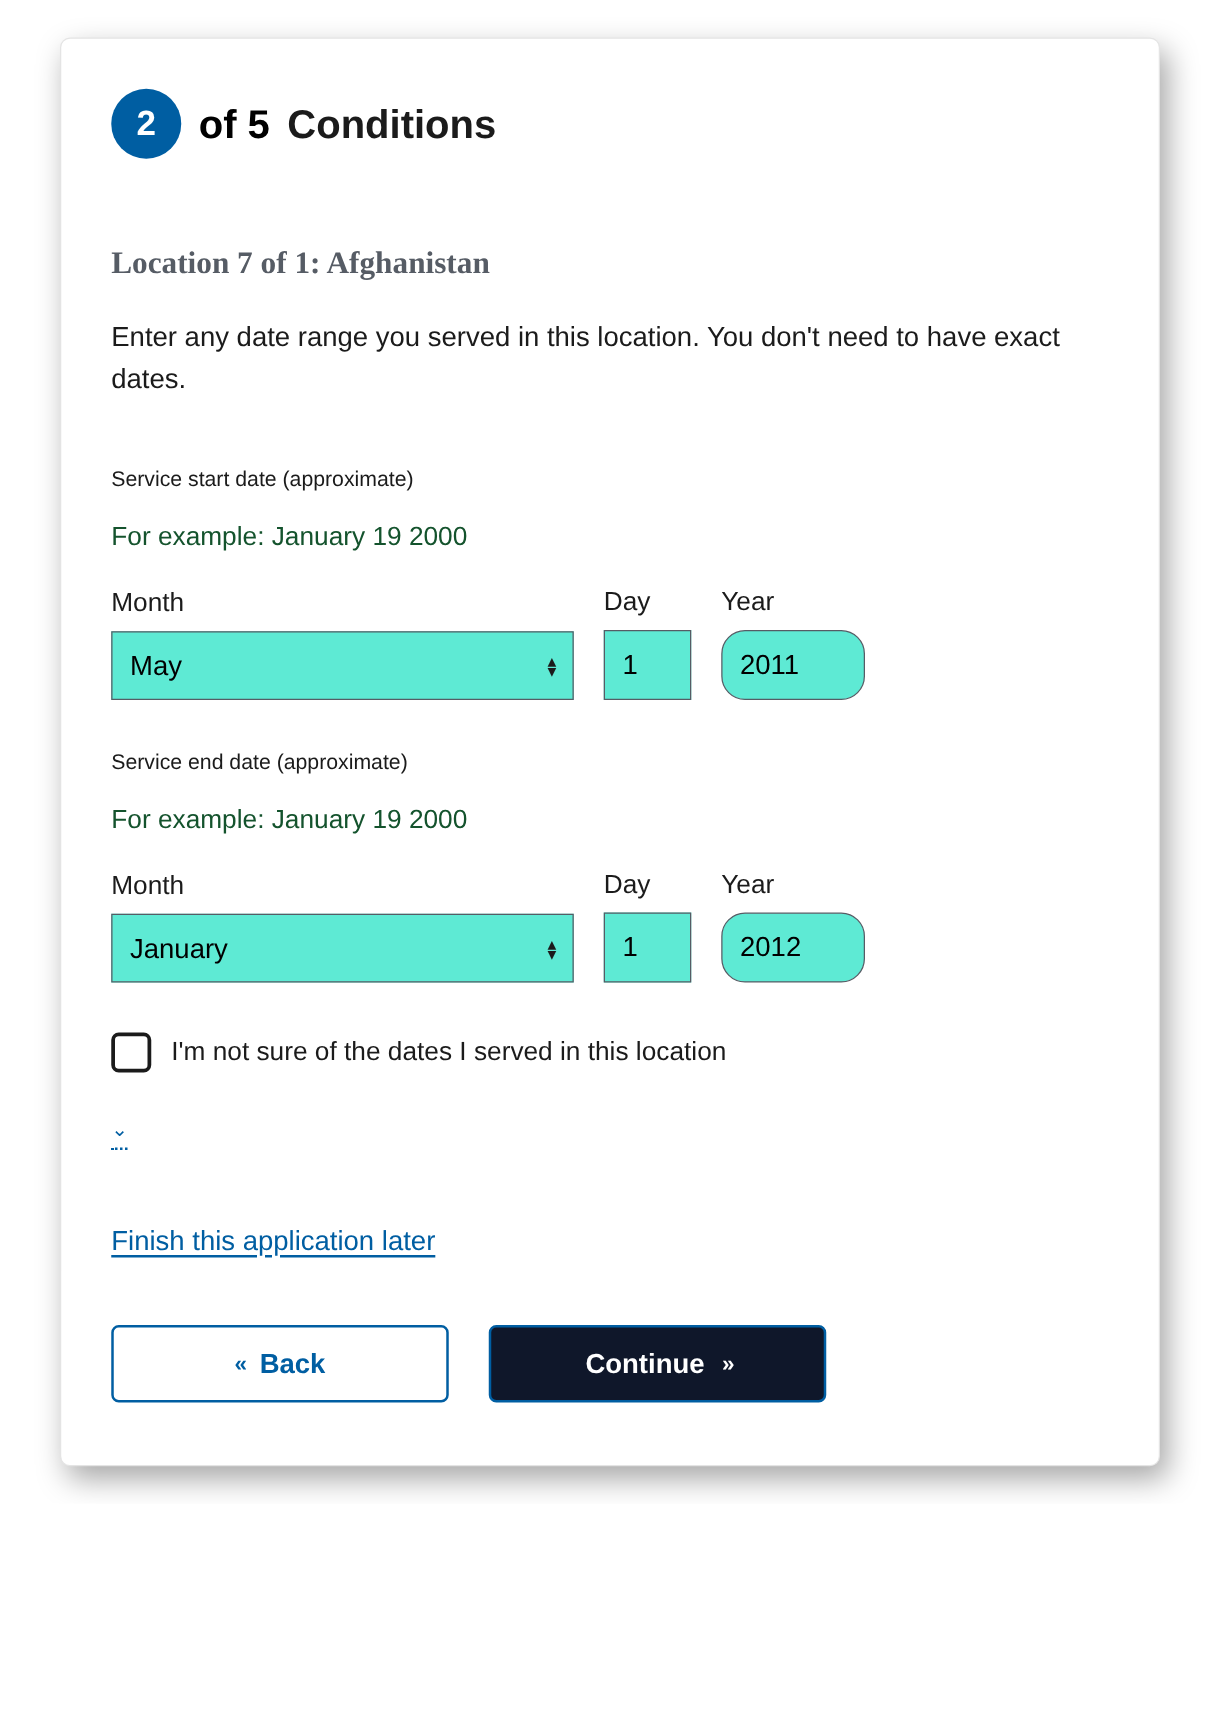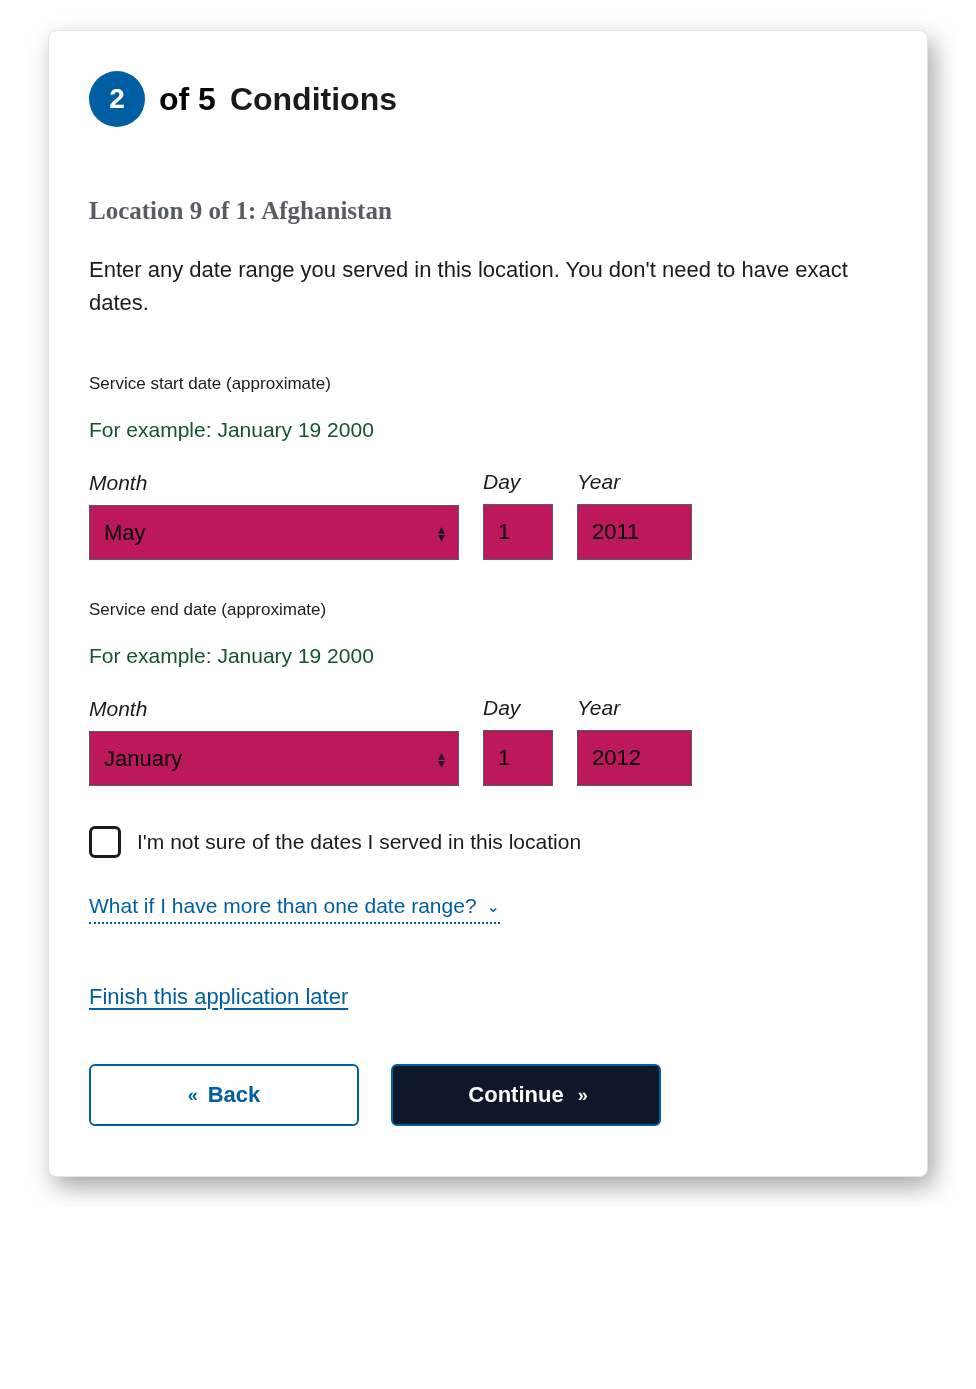--- a/index.html
+++ b/index.html
@@ -80,51 +80,51 @@
     margin-bottom: 28px;
     margin-top: 24px;
   }
   .subfield-row {
     display: flex;
     gap: 24px;
     align-items: flex-end;
     margin-bottom: 40px;
   }
   .subfield { display: flex; flex-direction: column; }
-  .subfield label { font-size: 21px; margin-bottom: 10px; font-style: italic; }
+  .subfield label { font-size: 21px; margin-bottom: 10px; }
 
   .select-wrap {
     position: relative;
     width: 370px;
   }
   select.month, input.text-in {
     font-size: 22px;
     padding: 14px 14px;
     border: 1px solid #565c65;
-    background: #be185d;
+    background: #5eead4;
     appearance: none;
     -webkit-appearance: none;
     -moz-appearance: none;
     border-radius: 0;
   }
   select.month { width: 100%; padding-right: 44px; }
   .select-arrows {
     position: absolute;
     right: 14px;
     top: 50%;
     transform: translateY(-50%);
     display: flex;
     flex-direction: column;
     line-height: 0.6;
     font-size: 14px;
     color: #1b1b1b;
     pointer-events: none;
   }
   input.day { width: 70px; }
-  input.year { width: 115px; }
+  input.year { width: 115px; border-radius: 19px; }
 
   .checkbox-row {
     display: flex;
     align-items: center;
     gap: 16px;
     margin-bottom: 36px;
   }
   .chk {
     width: 32px; height: 32px;
     border: 3px solid #1b1b1b;
@@ -187,21 +187,21 @@
 
 <div class="card">
 
   <div class="progress-row">
     <div class="step-circle">2</div>
     <span class="step-of">of 5</span>
     <span class="step-title">Conditions</span>
   </div>
 
 
-  <h3 class="location-heading">Location 9 of 1: Afghanistan</h3>
+  <h3 class="location-heading">Location 7 of 1: Afghanistan</h3>
 
   <p class="instructions">Enter any date range you served in this location. You don't need to have exact dates.</p>
 
   <div class="field-label">Service start date (approximate)</div>
   <div class="field-hint">For example: January 19 2000</div>
   <div class="subfield-row">
     <div class="subfield">
       <label>Month</label>
       <div class="select-wrap">
         <select class="month">
@@ -248,21 +248,20 @@
     </div>
   </div>
 
   <div class="checkbox-row">
     <div class="chk" role="checkbox" aria-checked="false"></div>
     <span class="chk-label">I'm not sure of the dates I served in this location</span>
   </div>
 
   <div>
     <span class="expander">
-      <span>What if I have more than one date range?</span>
       <span class="chev">⌄</span>
     </span>
   </div>
 
   <div>
     <a class="finish-later">Finish this application later</a>
   </div>
 
   <div class="button-row">
     <button class="btn btn-secondary">

